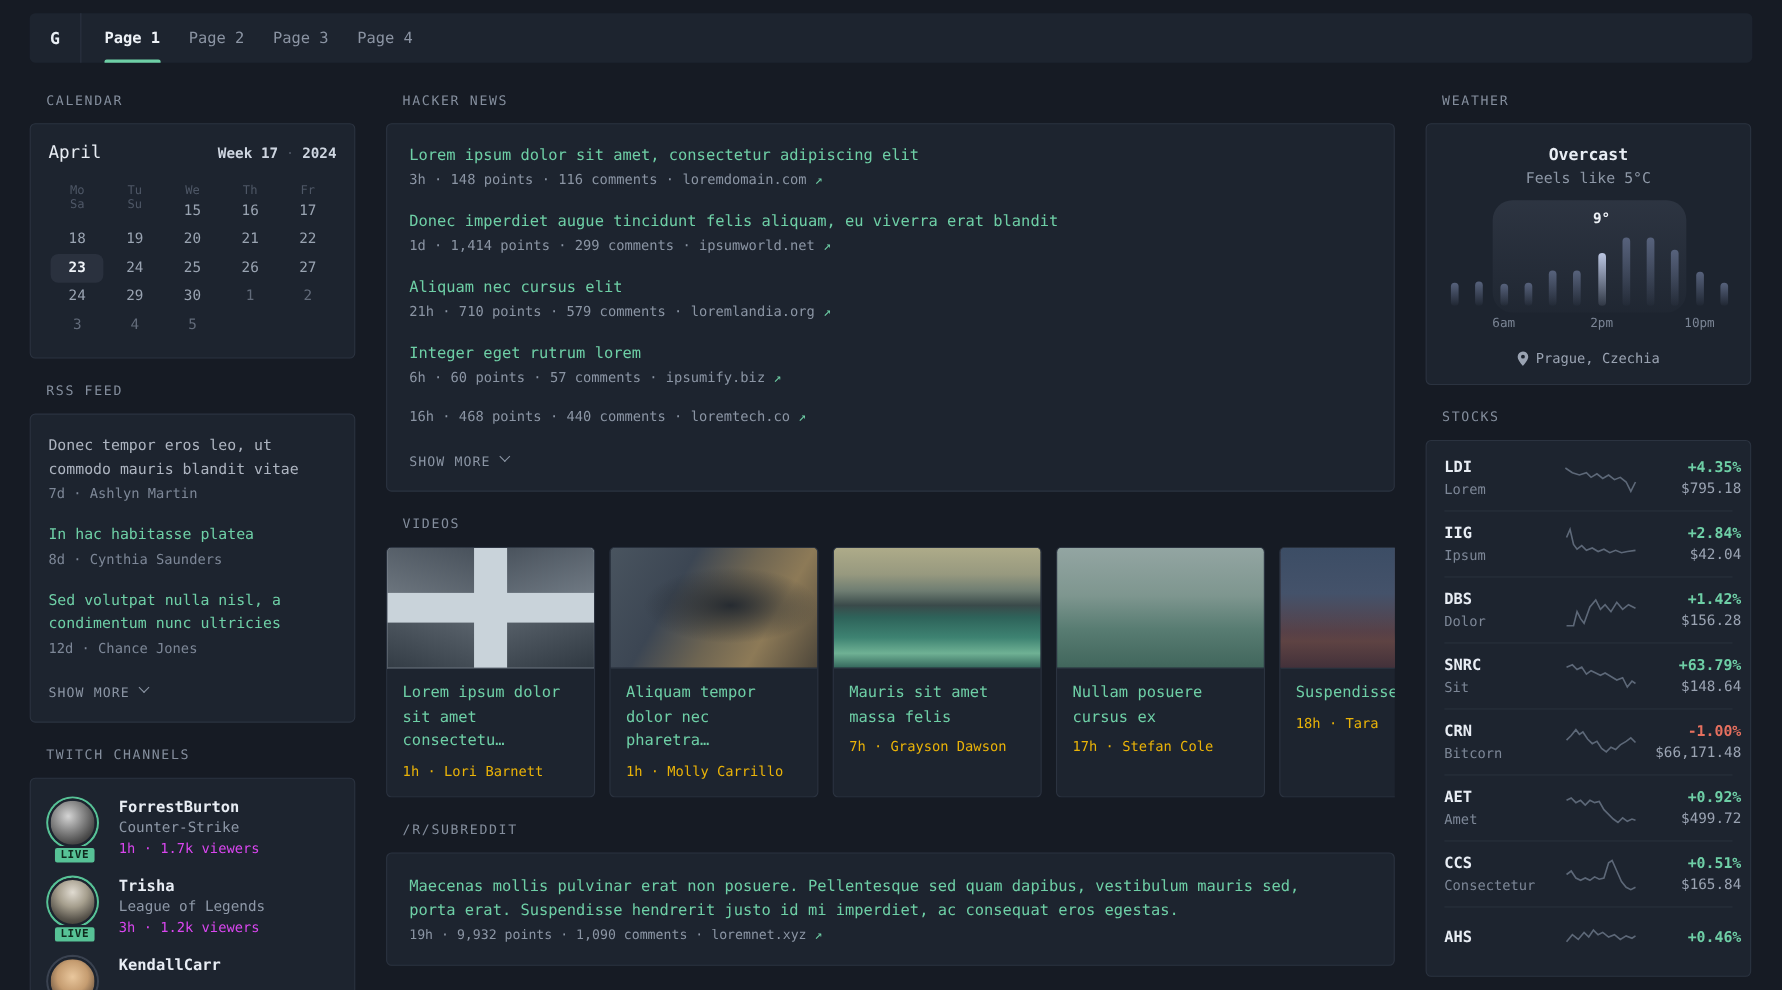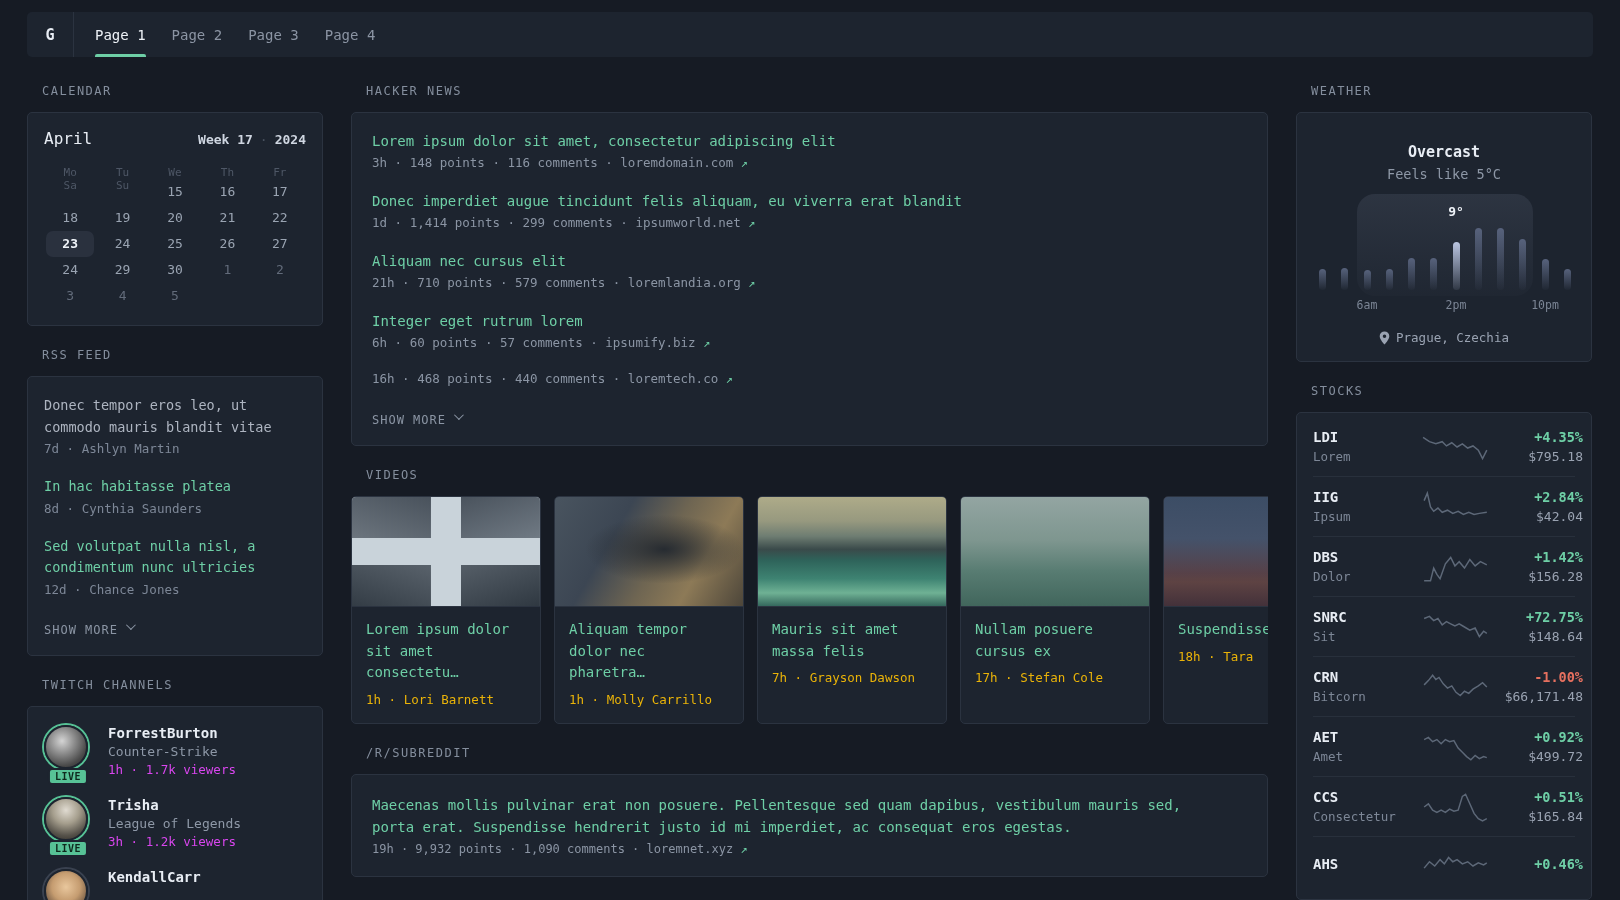--- a/index.html
+++ b/index.html
@@ -35,21 +35,21 @@
   .nav-logo{
     width:47px;display:flex;align-items:center;justify-content:center;
     border-right:1px solid var(--border);
     font-size:15px;font-weight:bold;color:#e8edf4;cursor:pointer;
   }
   .nav-tabs{display:flex;align-items:stretch;gap:26px;padding-left:21px;}
   .tab{
     display:flex;align-items:center;position:relative;
     color:#8b94a3;font-size:14px;cursor:pointer;
   }
-  .tab.active{color:#eef2f7;font-weight:normal;}
+  .tab.active{color:#eef2f7;font-weight:bold;}
   .tab-underline{
     position:absolute;left:0;right:0;bottom:0;height:3px;
     background:var(--teal);border-radius:2px 2px 0 0;
   }
 
   
   .grid{display:flex;gap:28px;margin-top:27px;align-items:flex-start;}
   .col-left{width:296px;flex:0 0 296px;}
   .col-mid{width:917px;flex:0 0 917px;}
   .col-right{width:296px;flex:0 0 296px;}
@@ -164,21 +164,21 @@
   }
   .video-body{padding:12px 14px 16px 14px;}
   .video-title{color:var(--teal);font-size:14px;line-height:1.55;display:block;}
   .video-meta{color:#eab308;font-size:12.5px;margin-top:8px;white-space:nowrap;}
 
   .sub-card{padding:20px;}
   .sub-title{color:var(--teal);font-size:14px;line-height:1.55;display:inline-block;max-width:845px;cursor:pointer;}
   .sub-meta{color:#8b95a4;font-size:12px;margin-top:4px;}
 
   
-  .weather-card{padding:30px 22px 16px 22px;}
+  .weather-card{padding:18px 22px 16px 22px;}
   .w-cond{text-align:center;font-size:15px;font-weight:bold;color:#e8edf4;}
   .w-feels{text-align:center;font-size:13.5px;color:#8e98a7;margin-top:5px;}
   .w-chart{position:relative;width:252px;margin:46px auto 0 auto;height:62px;}
   .day-rect{
     position:absolute;left:38px;width:176px;top:-34px;bottom:-6px;
     background:linear-gradient(to bottom, rgba(173,185,214,0.11), rgba(173,185,214,0.02));
     border-radius:18px;
   }
   .bars{position:relative;display:flex;justify-content:space-between;align-items:flex-end;height:62px;}
   .bar{
@@ -541,21 +541,21 @@
             <div class="stock-id">
               <div class="stock-sym">SNRC</div>
               <div class="stock-name">Sit</div>
             </div>
             <div class="stock-spark">
               <svg width="70" height="34" viewBox="0 0 64 32">
                   <polyline fill="none" stroke="#5d6878" stroke-width="1.4" points="2,8 7,6 11,10 15,8 19,14 23,11 27,13 31,15 35,13 40,16 45,19 50,17 54,25 58,20 61,22"></polyline>
                 </svg>
             </div>
             <div class="stock-vals">
-              <div class="stock-change">+72.75%</div>
+              <div class="stock-change">+63.79%</div>
               <div class="stock-price">$148.64</div>
             </div>
           </div>
 
           <div class="stock-row">
             <div class="stock-id">
               <div class="stock-sym">CRN</div>
               <div class="stock-name">Bitcorn</div>
             </div>
             <div class="stock-spark">

